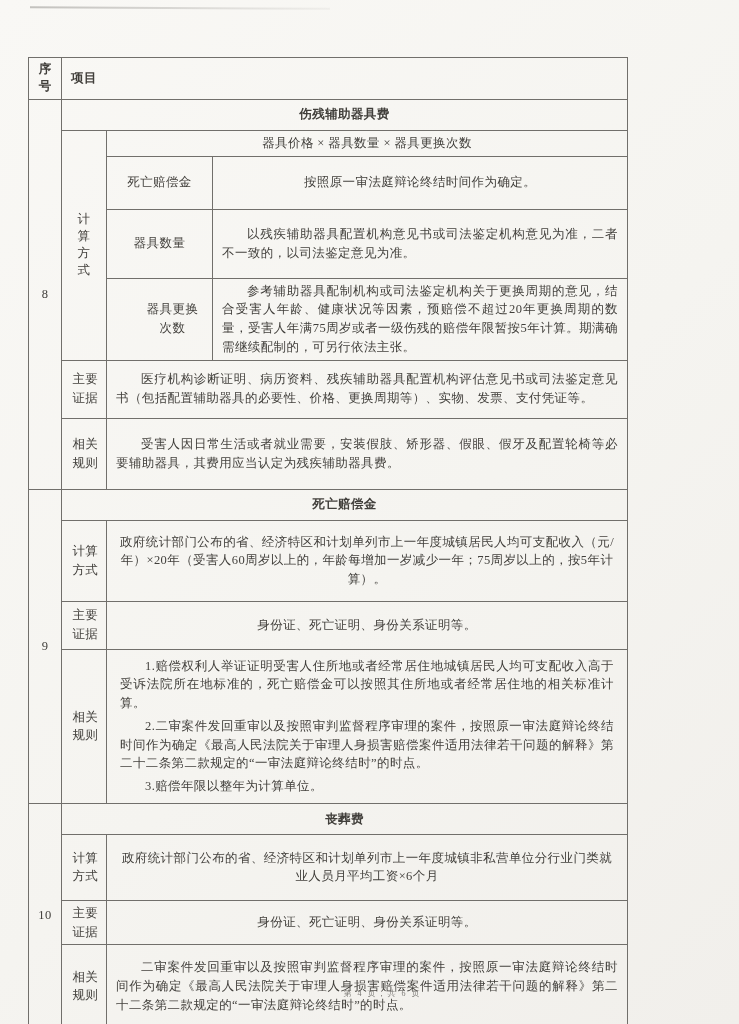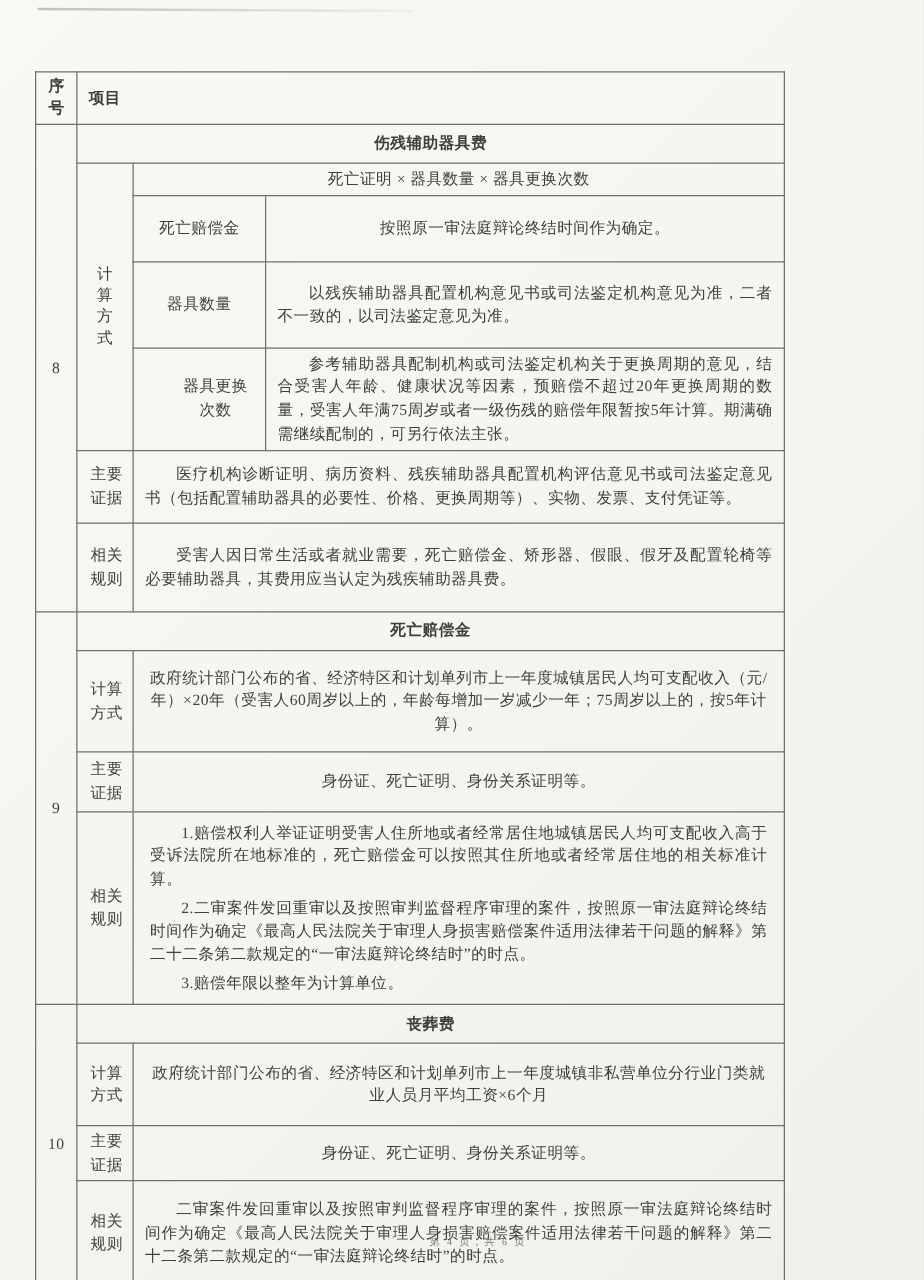--- a/index.html
+++ b/index.html
@@ -105,41 +105,41 @@
       <td class="c-seq hdr"><span class="v1">序号</span></td>
       <td colspan="3" class="item-hdr">项目</td>
     </tr>
 
     <tr class="r-title">
       <td rowspan="7" class="c-seq">8</td>
       <td colspan="3" class="title">伤残辅助器具费</td>
     </tr>
     <tr class="r-formula">
       <td rowspan="4" class="c-lbl"><span class="v1">计算方式</span></td>
-      <td colspan="2" class="center">死亡证明 × 器具数量 × 器具更换次数</td>
+      <td colspan="2" class="center">器具价格 × 器具数量 × 器具更换次数</td>
     </tr>
     <tr class="r-price">
       <td class="c-sub">死亡赔偿金</td>
       <td class="center">按照原一审法庭辩论终结时间作为确定。</td>
     </tr>
     <tr class="r-qty">
       <td class="c-sub">器具数量</td>
       <td class="indent">以残疾辅助器具配置机构意见书或司法鉴定机构意见为准，二者不一致的，以司法鉴定意见为准。</td>
     </tr>
     <tr class="r-replace">
       <td class="c-sub"><span class="v45">器具更换次数</span></td>
       <td class="indent">参考辅助器具配制机构或司法鉴定机构关于更换周期的意见，结合受害人年龄、健康状况等因素，预赔偿不超过20年更换周期的数量，受害人年满75周岁或者一级伤残的赔偿年限暂按5年计算。期满确需继续配制的，可另行依法主张。</td>
     </tr>
     <tr class="r-evid8">
       <td class="c-lbl"><span class="v2">主要证据</span></td>
       <td colspan="2" class="indent">医疗机构诊断证明、病历资料、残疾辅助器具配置机构评估意见书或司法鉴定意见书（包括配置辅助器具的必要性、价格、更换周期等）、实物、发票、支付凭证等。</td>
     </tr>
     <tr class="r-rules8">
       <td class="c-lbl"><span class="v2">相关规则</span></td>
-      <td colspan="2" class="indent">受害人因日常生活或者就业需要，死亡赔偿金、矫形器、假眼、假牙及配置轮椅等必要辅助器具，其费用应当认定为残疾辅助器具费。</td>
+      <td colspan="2" class="indent">受害人因日常生活或者就业需要，安装假肢、矫形器、假眼、假牙及配置轮椅等必要辅助器具，其费用应当认定为残疾辅助器具费。</td>
     </tr>
 
     <tr class="r-title">
       <td rowspan="4" class="c-seq">9</td>
       <td colspan="3" class="title">死亡赔偿金</td>
     </tr>
     <tr class="r-calc9">
       <td class="c-lbl"><span class="v2">计算方式</span></td>
       <td colspan="2" class="center">政府统计部门公布的省、经济特区和计划单列市上一年度城镇居民人均可支配收入（元/年）×20年（受害人60周岁以上的，年龄每增加一岁减少一年；75周岁以上的，按5年计算）。</td>
     </tr>

